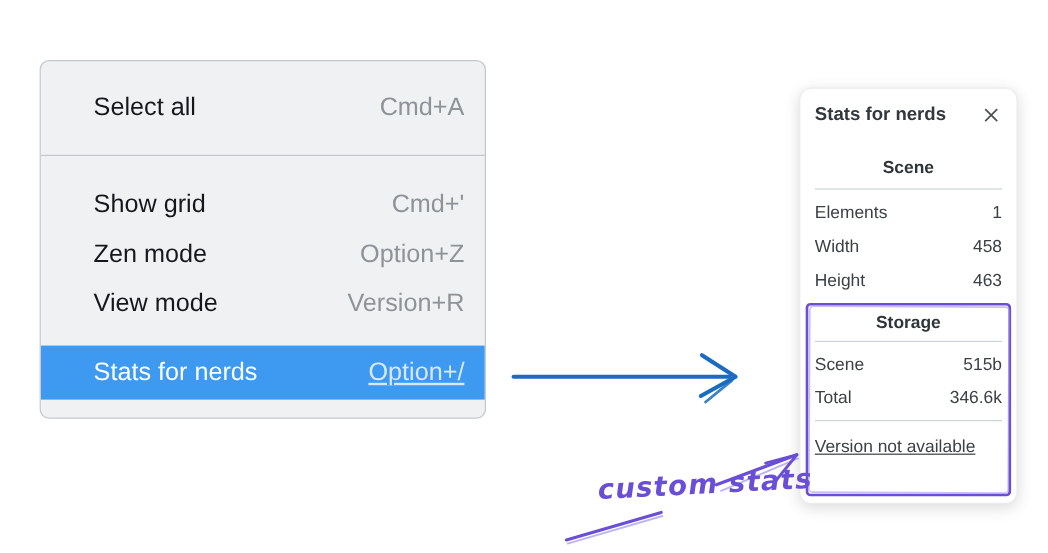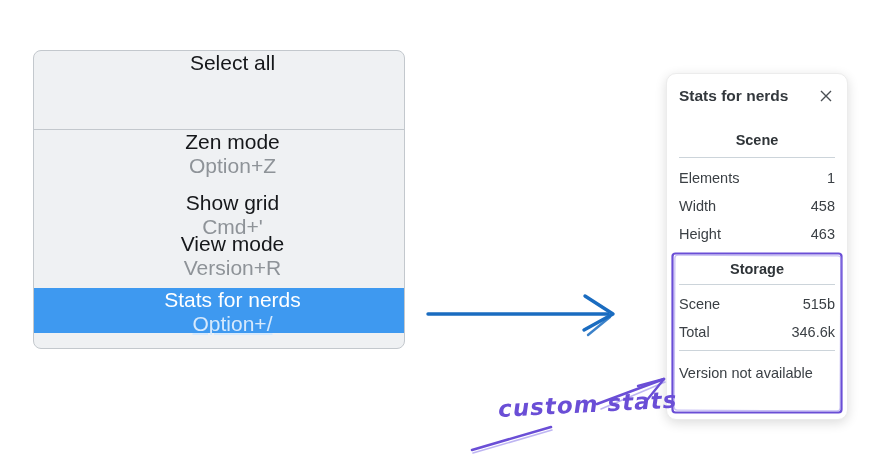--- a/index.html
+++ b/index.html
@@ -32,21 +32,20 @@
     border:1px solid var(--menu-border);
     border-radius:8px;
     overflow:hidden;
     color:var(--menu-text);
     font-size:21px;
   }
   .menu-item{
     display:flex;justify-content:space-between;align-items:center;
     padding:0 17px 0 44px;
     cursor:default;
-    flex-direction:column;
   }
   .menu-item .shortcut{color:var(--shortcut-gray);}
   .mi-select-all{height:78px;}
   .menu-divider{height:1px;background:var(--menu-border);}
   .mi-show-grid{height:41px;margin-top:20px;}
   .mi-zen-mode{height:41px;}
   .mi-view-mode{height:41px;text-align:center;}
   .mi-stats{height:45px;margin-top:15px;background:var(--menu-highlight);color:#ffffff;}
   .mi-stats .shortcut{color:var(--highlight-shortcut);text-decoration:underline;}
 
@@ -74,21 +73,21 @@
   .sh-scene{margin-top:26px;}
   .sh-storage{margin-top:13px;}
   .sh-version{margin-top:7px;}
   .panel-hr{border:none;border-top:1px solid var(--divider);height:0;}
   .hr-scene{margin-top:5px;}
   .hr-storage{margin-top:3px;}
   .hr-version{margin-top:4px;}
   .rows-scene{margin-top:6px;}
   .rows-storage{margin-top:5px;}
   .stat-row{height:28px;display:flex;justify-content:space-between;align-items:center;}
-  .version-note{margin-top:9px;height:26px;display:flex;align-items:center;}
+  .version-note{margin-top:9px;height:26px;display:flex;align-items:center;text-decoration:underline;}
 
   
   .overlay{
     position:absolute;inset:0;width:873px;height:461px;
     pointer-events:none;
   }
   .blue-stroke{stroke:var(--arrow-blue);fill:none;stroke-linecap:round;stroke-linejoin:round;}
   .purple-stroke{stroke:var(--annotation-purple);fill:none;stroke-linecap:round;stroke-linejoin:round;}
   .purple-stroke-light{stroke:var(--annotation-purple-light);fill:none;stroke-linecap:round;}
   .handwriting{
@@ -102,29 +101,30 @@
   }
 </style>
 </head>
 <body>
 
 <div class="stage">
 
   <div class="context-menu">
     <div class="menu-item mi-select-all">
       <span>Select all</span>
+      <span class="shortcut">Cmd+A</span>
     </div>
     <div class="menu-divider"></div>
+    <div class="menu-item mi-show-grid">
+      <span>Show grid</span>
+      <span class="shortcut">Cmd+'</span>
+    </div>
     <div class="menu-item mi-zen-mode">
       <span>Zen mode</span>
       <span class="shortcut">Option+Z</span>
-    </div>
-    <div class="menu-item mi-show-grid">
-      <span>Show grid</span>
-      <span class="shortcut">Cmd+'</span>
     </div>
     <div class="menu-item mi-view-mode">
       <span>View mode</span>
       <span class="shortcut">Version+R</span>
     </div>
     <div class="menu-item mi-stats">
       <span>Stats for nerds</span>
       <span class="shortcut">Option+/</span>
     </div>
   </div>

